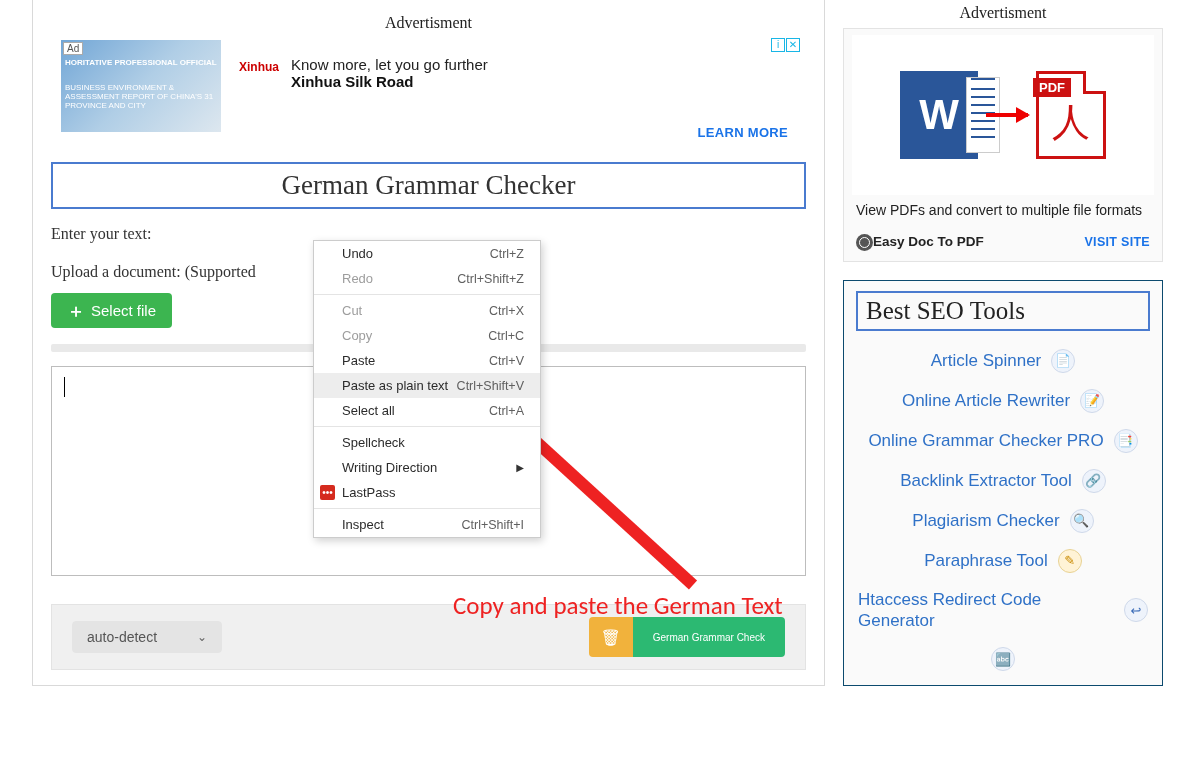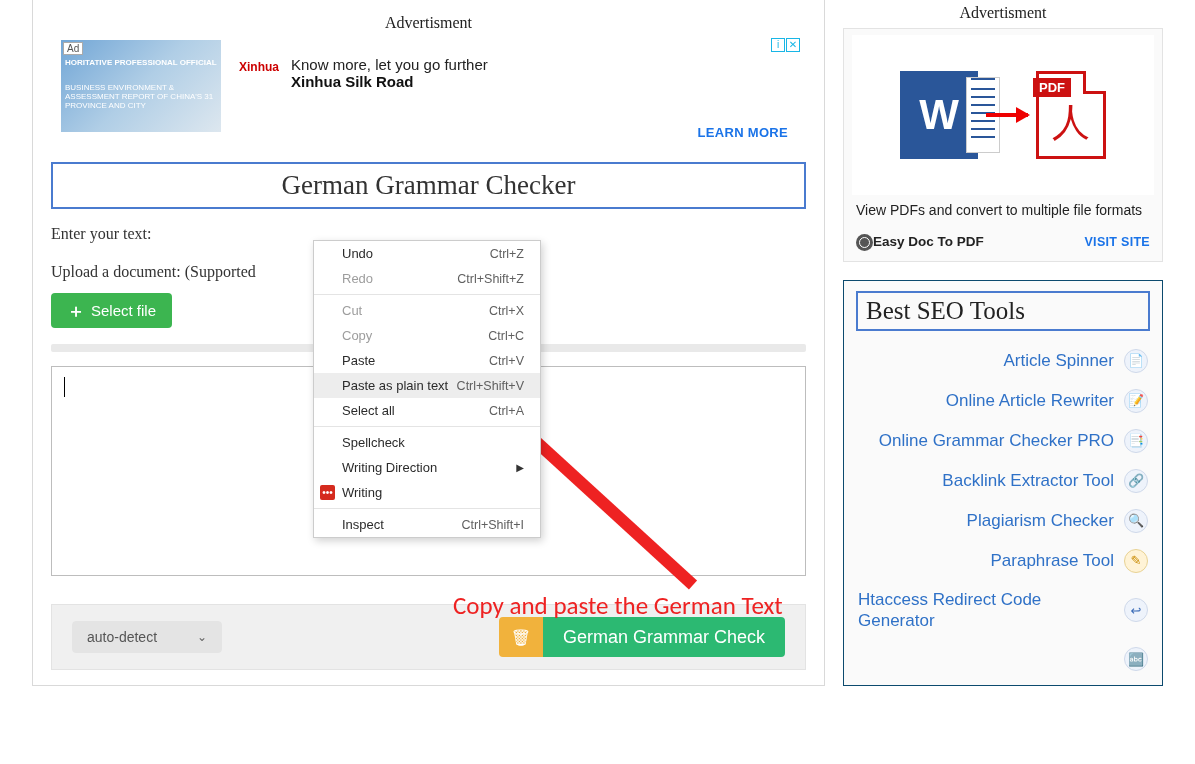--- a/index.html
+++ b/index.html
@@ -178,21 +178,21 @@
     display:flex;align-items:center;justify-content:center;
     font-size: 16px;
   }
   .check-btn {
     background: #2cb972;
     color: #fff;
     border: none;
     padding: 0 20px;
     height: 40px;
     border-radius: 0 4px 4px 0;
-    font-size: 18px;
+    font-size: 10px;
     text-align: center;
   }
 
   
   .context-menu {
     position: absolute;
     top: 240px;
     left: 280px;
     width: 228px;
     background: #fff;
@@ -302,21 +302,21 @@
   .tools-title {
     border: 2px solid #4a7bcf;
     font-family: Georgia, serif;
     font-size: 25px;
     padding: 4px 8px;
     margin-bottom: 10px;
     color:#222;
   }
   .tool-item {
     display:flex;
-    justify-content:flex-end;
+    justify-content:center;
     align-items:center;
     padding: 8px 2px;
     gap: 10px;
   }
   .tool-item a { color:#2f71c7; text-decoration:none; font-size:17px; line-height:1.25; }
   .tool-icon {
     width:24px;height:24px;border-radius:50%;
     background:#eef3fb;border:1px solid #cfd9ea;
     display:flex;align-items:center;justify-content:center;
     font-size:13px;color:#3a6bb7;flex-shrink:0;
@@ -418,21 +418,21 @@
         <div class="cm-item">
           <span>Spellcheck</span>
           <span class="kb"></span>
         </div>
         <div class="cm-item">
           <span>Writing Direction</span>
           <span class="arrow">▶</span>
         </div>
         <div class="cm-item">
           <span class="lp-icon">•••</span>
-          <span>Writing</span>
+          <span>LastPass</span>
           <span class="kb"></span>
         </div>
         <hr>
         <div class="cm-item">
           <span>Inspect</span>
           <span class="kb">Ctrl+Shift+I</span>
         </div>
       </div>
 
     <svg class="anno-arrow" viewBox="0 0 240 210">

